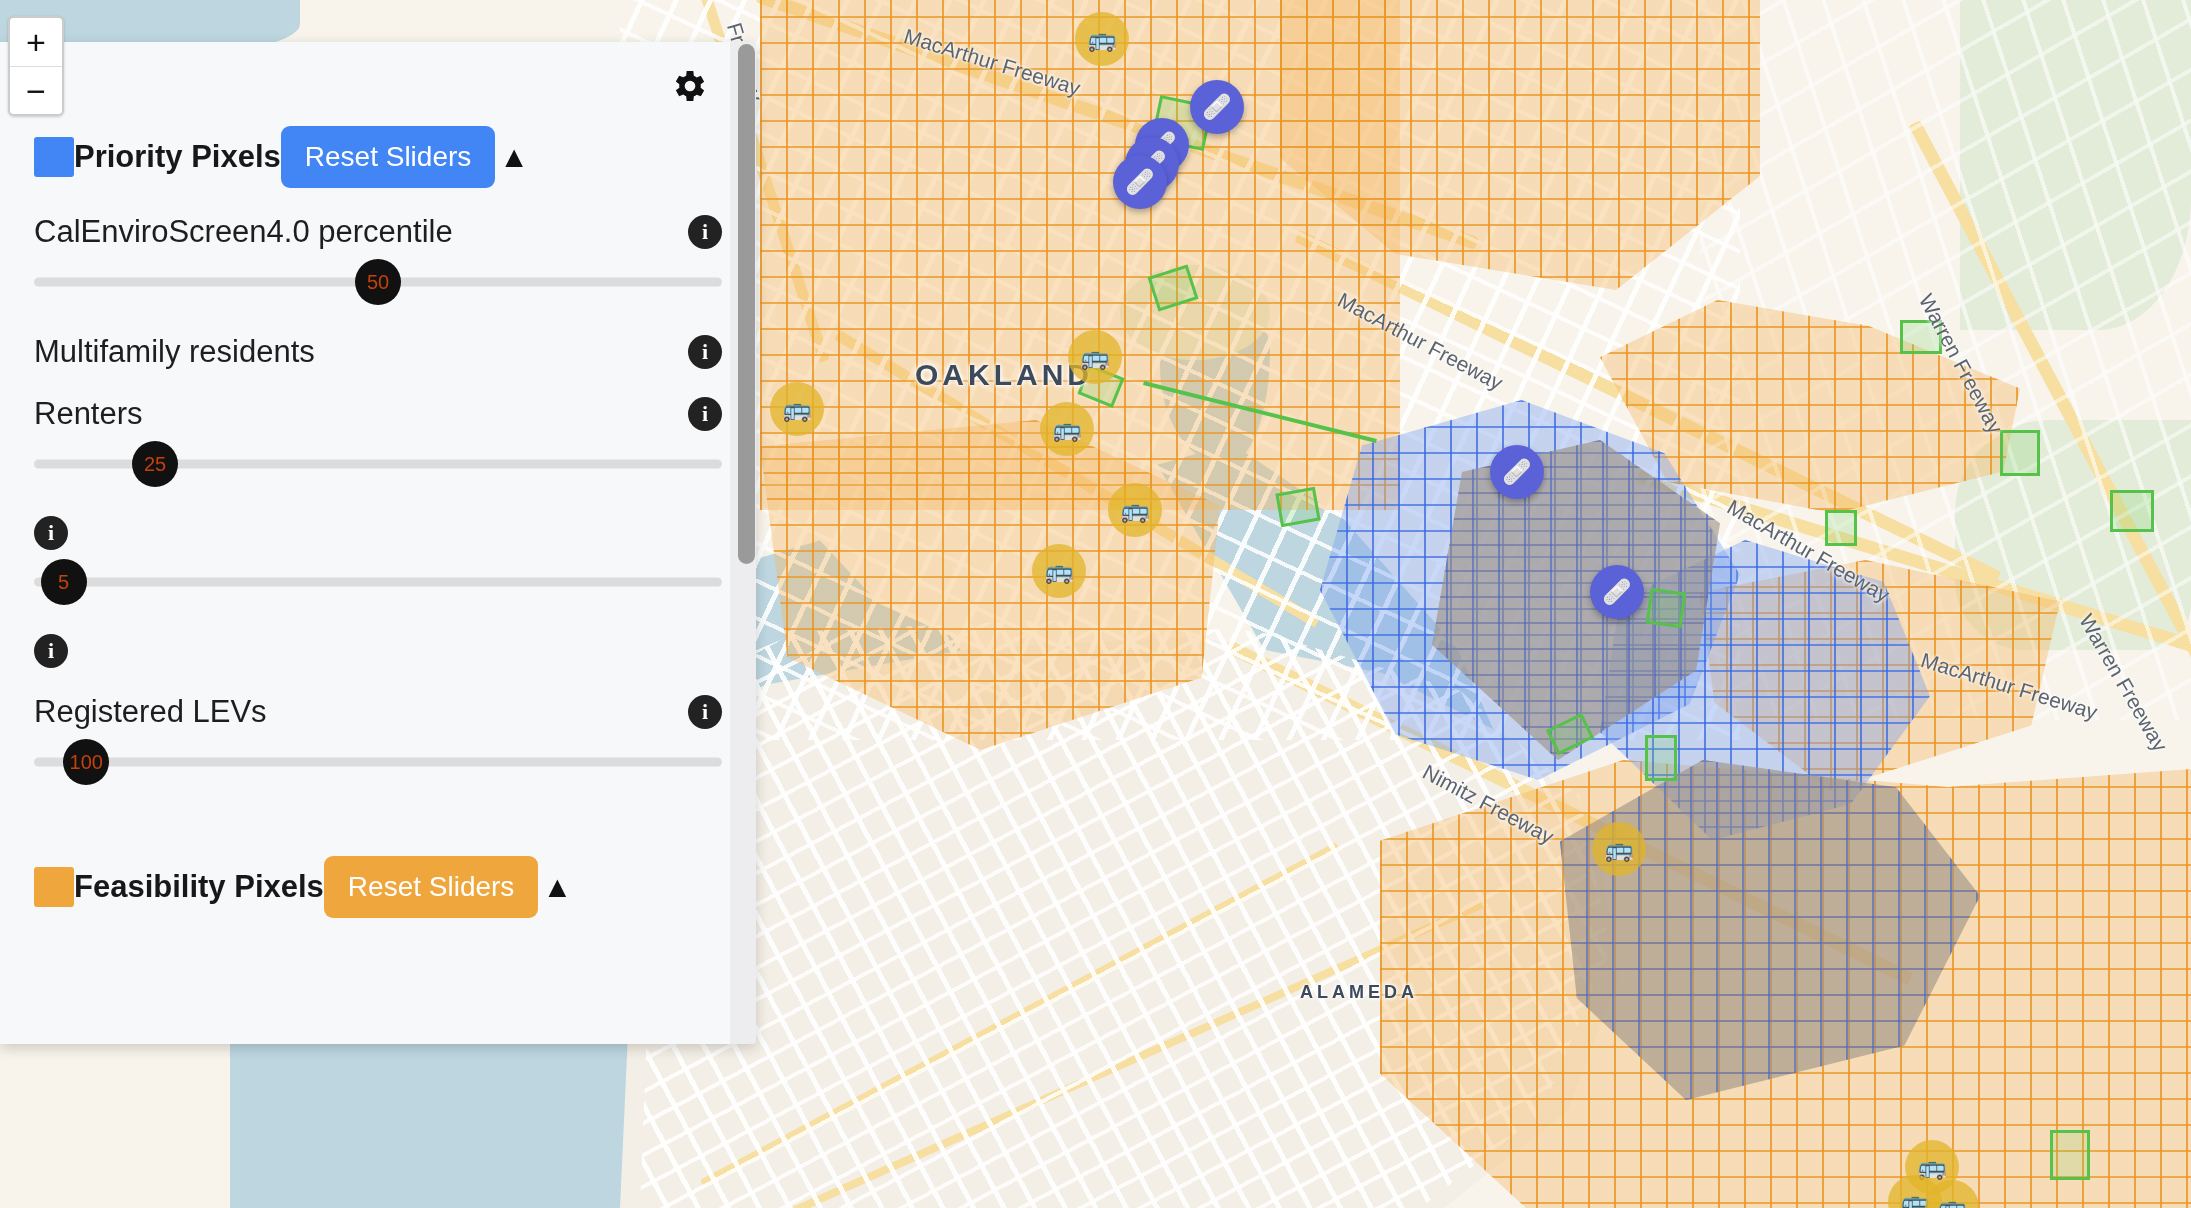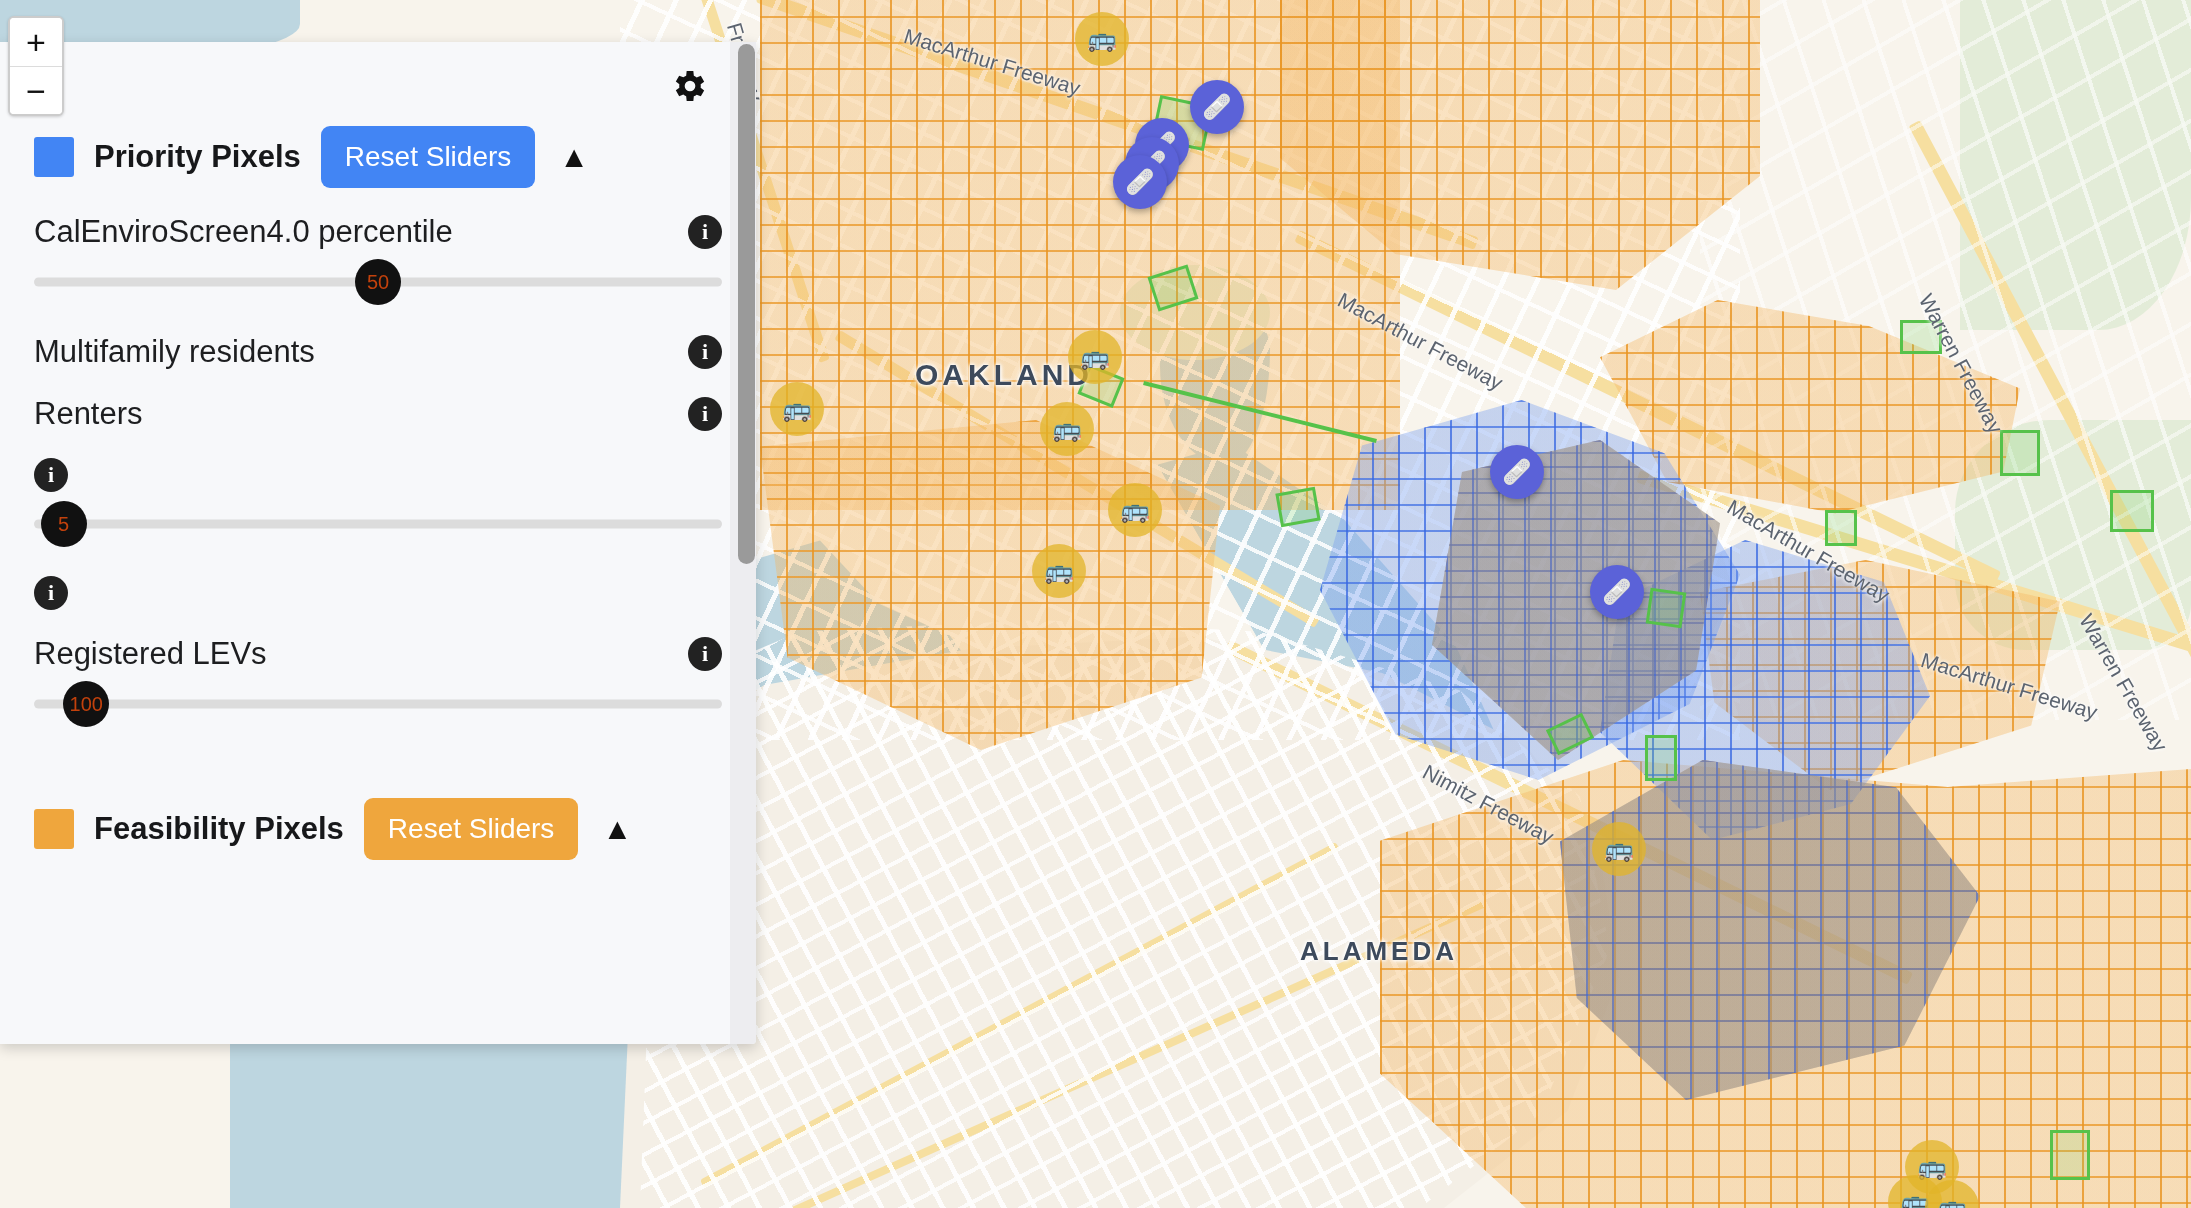--- a/index.html
+++ b/index.html
@@ -68,21 +68,21 @@
 
   
   #panel{
     position:absolute;left:0;top:42px;width:756px;height:1002px;
     background:#f7f8fa;z-index:30;
     box-shadow:0 4px 14px rgba(0,0,0,.18);
     border-bottom-right-radius:4px;
   }
   #gear{position:absolute;right:46px;top:24px;width:40px;height:40px;cursor:pointer;}
 
-  .sec-head{display:flex;align-items:center;gap:20px;padding:0 34px;}
+  .sec-head{display:flex;align-items:center;padding:0 34px;}
   .swatch{width:40px;height:40px;border-radius:3px;flex:0 0 auto;}
   .sec-title{font-size:31px;font-weight:700;color:#17181a;white-space:nowrap;}
   .reset-btn{
     border:0;border-radius:9px;color:#fff;font-size:28px;
     padding:15px 24px;cursor:pointer;white-space:nowrap;
     font-family:"Liberation Sans",sans-serif;
   }
   .caret{font-size:30px;color:#111;cursor:pointer;line-height:1;margin-left:4px;}
 
   .slider-block{padding:0 34px;margin-top:26px;}
@@ -194,21 +194,21 @@
   <div style="position:absolute;left:1825px;top:510px;width:26px;height:30px;border:3px solid #56c24a;background:rgba(120,210,100,.22);"></div>
   <div style="position:absolute;left:2050px;top:1130px;width:34px;height:44px;border:3px solid #56c24a;background:rgba(120,210,100,.18);"></div>
   <div style="position:absolute;left:1550px;top:720px;width:34px;height:22px;border:3px solid #56c24a;background:rgba(120,210,100,.22);transform:rotate(-26deg);"></div>
   <div style="position:absolute;left:1645px;top:735px;width:26px;height:40px;border:3px solid #56c24a;background:rgba(120,210,100,.22);"></div>
   <div style="position:absolute;left:1900px;top:320px;width:36px;height:28px;border:3px solid #56c24a;background:rgba(120,210,100,.22);"></div>
 
   <div style="position:absolute;left:1140px;top:410px;width:240px;height:4px;background:#56c24a;transform:rotate(14deg);"></div>
 
   <div id="map-place-labels">
       <div class="place-label" style="left: 915px; top: 358px; font-size: 30px;">OAKLAND</div>
-      <div class="place-label" style="left: 1300px; top: 936px; font-size: 26px;">ALAMEDA</div>
+      <div class="place-label" style="left: 1300px; top: 982px; font-size: 18px;">ALAMEDA</div>
     </div>
   <div id="map-road-labels">
       <div class="road-label" style="left: 908px; top: 24px; transform: rotate(17deg); transform-origin: left top;">MacArthur Freeway</div>
       <div class="road-label" style="left: 1345px; top: 288px; transform: rotate(28deg); transform-origin: left top;">MacArthur Freeway</div>
       <div class="road-label" style="left: 1735px; top: 495px; transform: rotate(30deg); transform-origin: left top;">MacArthur Freeway</div>
       <div class="road-label" style="left: 1925px; top: 648px; transform: rotate(17deg); transform-origin: left top;">MacArthur Freeway</div>
       <div class="road-label" style="left: 1935px; top: 290px; transform: rotate(62deg); transform-origin: left top;">Warren Freeway</div>
       <div class="road-label" style="left: 2095px; top: 610px; transform: rotate(60deg); transform-origin: left top;">Warren Freeway</div>
       <div class="road-label" style="left: 1430px; top: 760px; transform: rotate(28deg); transform-origin: left top;">Nimitz Freeway</div>
       <div class="road-label" style="left: 745px; top: 20px; transform: rotate(74deg); transform-origin: left top;">Freeway</div>
@@ -299,20 +299,24 @@
         <div class="slider-row">
           <span class="slider-label">Multifamily residents</span>
           <span class="info-icon">i</span>
         </div>
       </div>
       <div class="slider-block">
         <div class="slider-row">
           <span class="slider-label">Renters</span>
           <span class="info-icon">i</span>
         </div>
+        <div class="track-wrap">
+          <div class="track"></div>
+          <div class="thumb" style="left: 17.6%;">25</div>
+        </div>
       </div>
       <div class="slider-block">
         <div class="slider-row">
           <span class="info-icon">i</span>
         </div>
         <div class="track-wrap">
           <div class="track"></div>
           <div class="thumb" style="left: 4.3%;">5</div>
         </div>
       </div>

